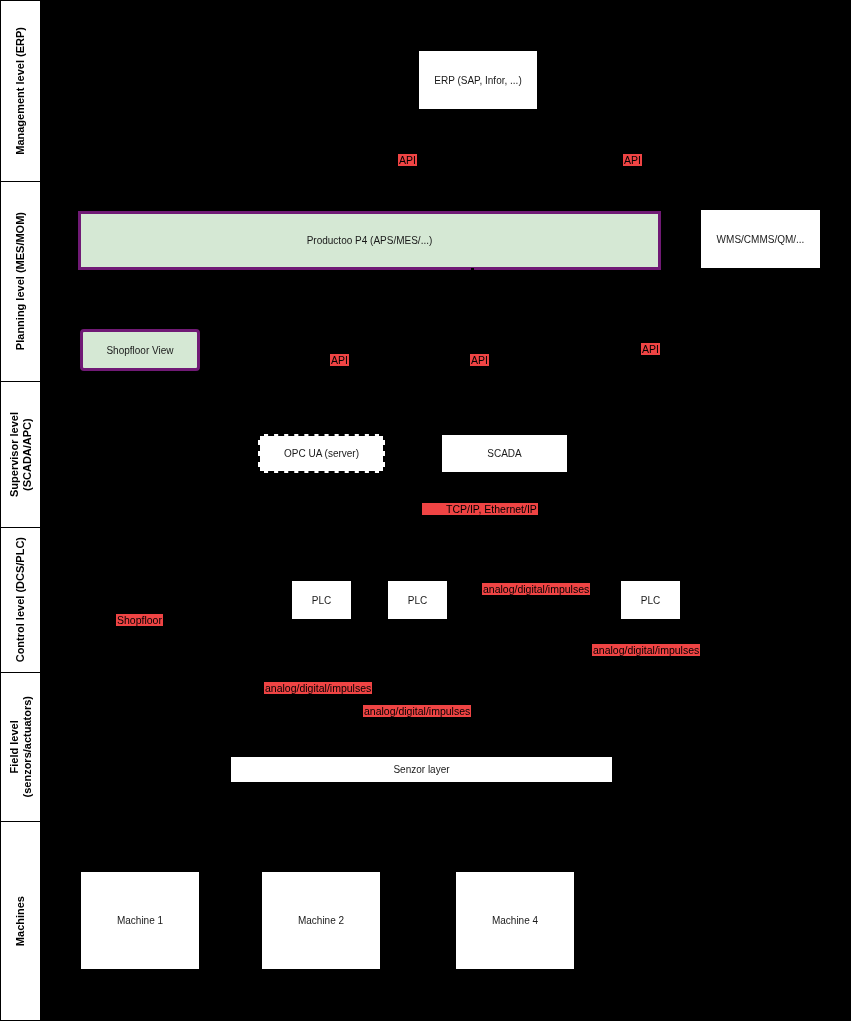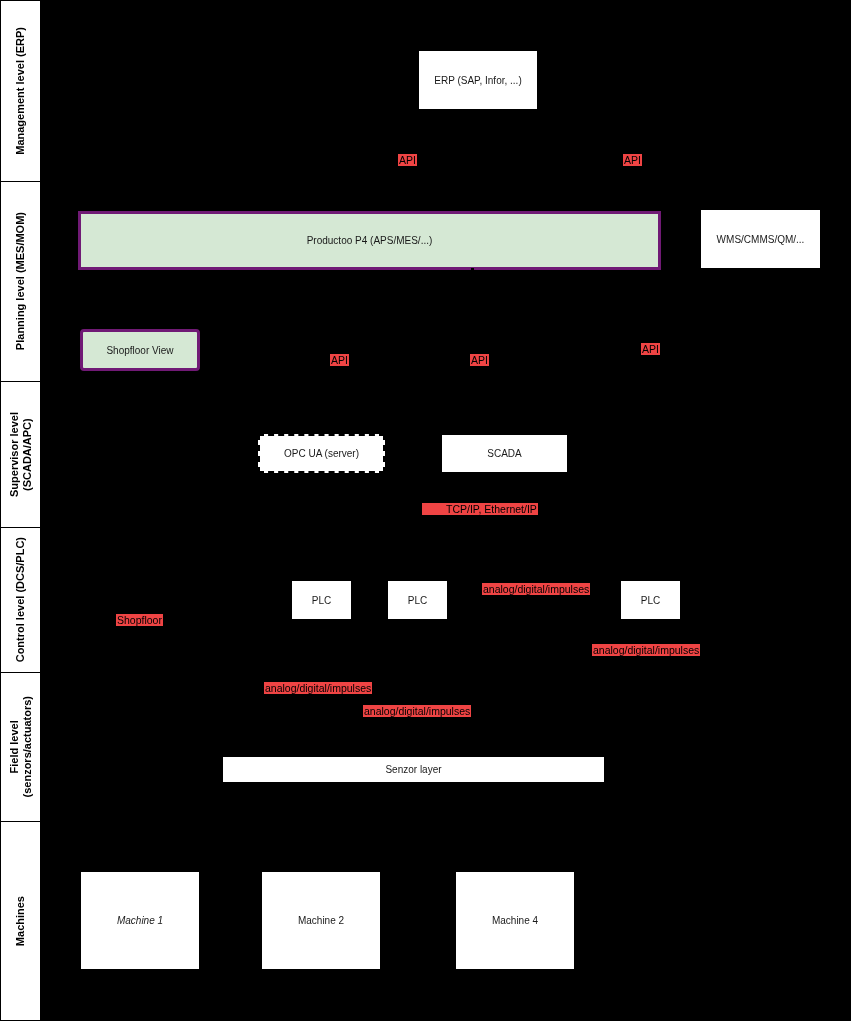--- a/index.html
+++ b/index.html
@@ -193,25 +193,25 @@
   </div>
 
   <div class="edge-label" style="left:264px; top:682px;">
     <span>analog/digital/impulses</span>
   </div>
 
   <div class="edge-label" style="left:363px; top:705px;">
     <span>analog/digital/impulses</span>
   </div>
 
-  <div class="node" style="left:222px; top:756px; width:383px; height:27px;">
+  <div class="node" style="left:230px; top:756px; width:383px; height:27px;">
     <span>Senzor layer</span>
   </div>
 
-  <div class="node" style="left:80px; top:871px; width:120px; height:99px;font-style:italic;">
+  <div class="node" style="left:80px; top:871px; width:120px; height:99px;">
     <span>Machine 1</span>
   </div>
 
   <div class="node" style="left:261px; top:871px; width:120px; height:99px;">
     <span>Machine 2</span>
   </div>
 
   <div class="node" style="left:455px; top:871px; width:120px; height:99px;">
     <span>Machine 4</span>
   </div>

